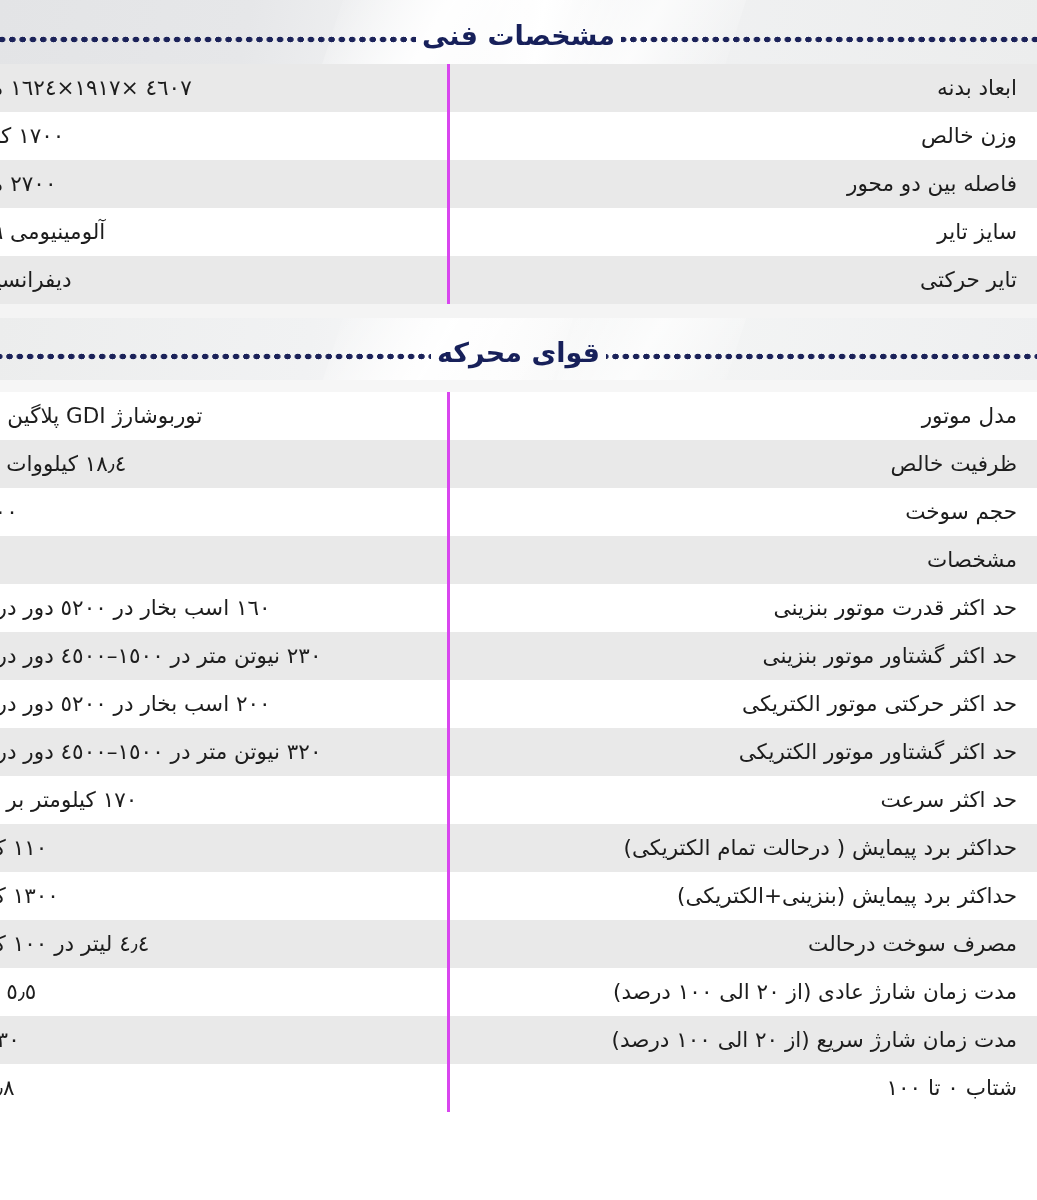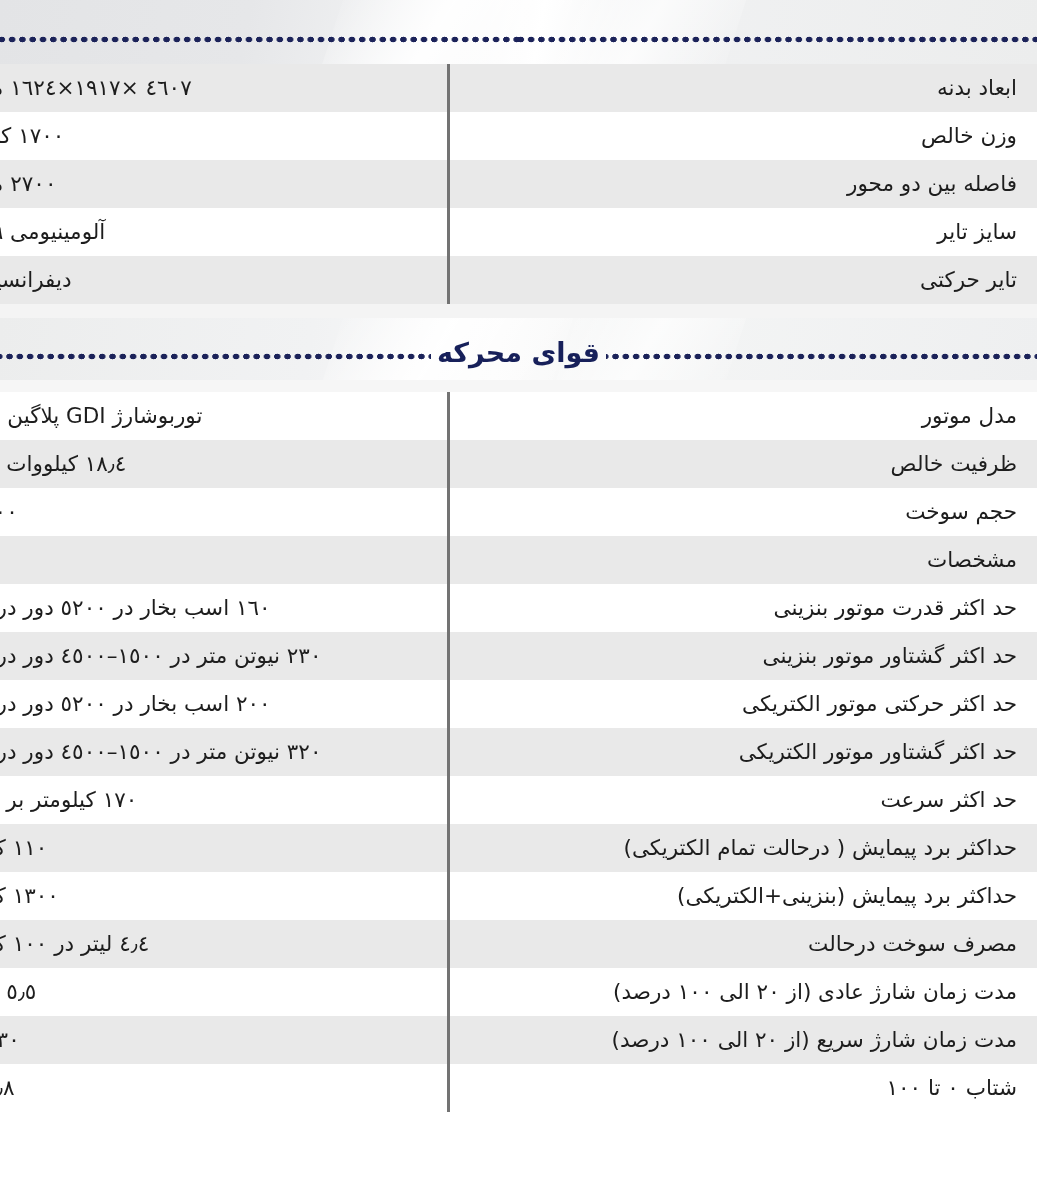--- a/index.html
+++ b/index.html
@@ -117,21 +117,21 @@
     font-size: 21.5px;
     color: #1d1d1d;
     vertical-align: middle;
     line-height: 1.25;
     white-space: nowrap;
     overflow: hidden;
   }
   td.label {
     width: 549px;
     padding-right: 20px;
-    border-left: 3px solid #737373;
+    border-left: 3px solid #d946ef;
   }
   td.value {
     width: 488px;
     text-align: left;
     padding-left: 18px;
   }
 
   .table-block {
     width: 100%;
     background: #ffffff;
@@ -147,20 +147,21 @@
 </head>
 <body>
 
 <div class="page">
 
   <div class="section-header">
     <div class="header-streak"></div>
     <div class="header-streak b"></div>
     <div class="header-row">
       <div class="dots"></div>
+      <div class="section-title">مشخصات فنی</div>
       <div class="dots"></div>
     </div>
   </div>
 
   <div class="table-block first">
     <table class="spec-table">
       <tbody>
         <tr class="odd">
           <td class="label">ابعاد بدنه</td>
           <td class="value">٤٦٠٧ ×١٩١٧×١٦٢٤ میلیمتر</td>

